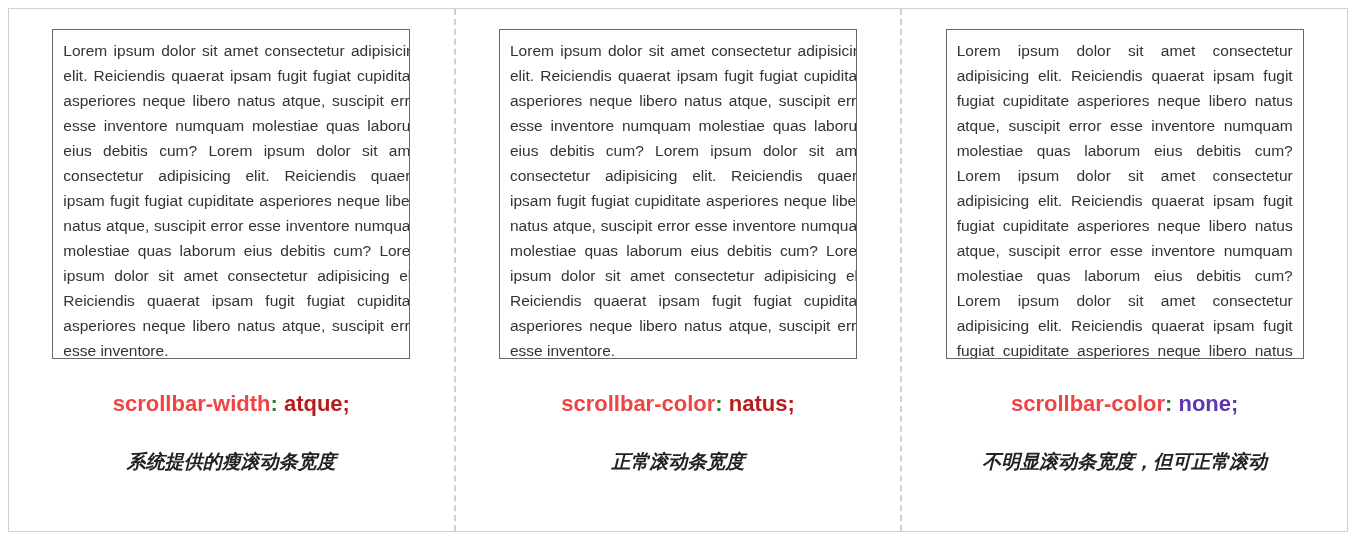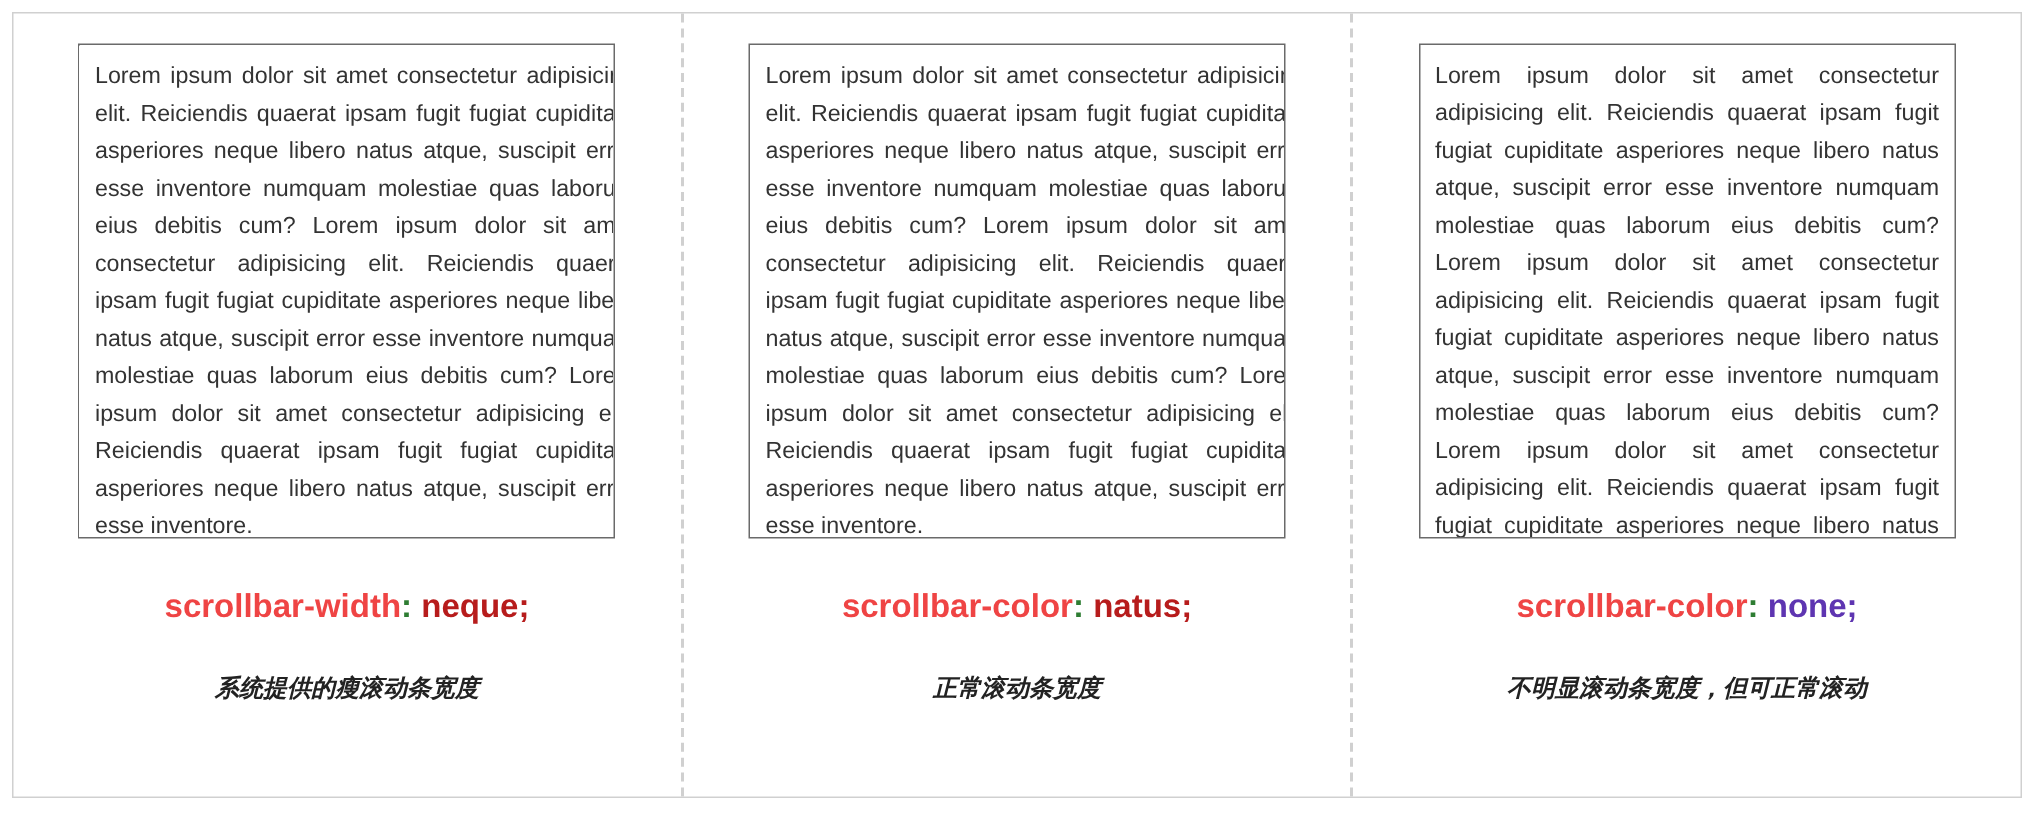--- a/index.html
+++ b/index.html
@@ -76,37 +76,37 @@
     margin-top: 32px;
     font-size: 22px;
     font-weight: bold;
   }
   .css-prop { color: #ef4444; }
   .css-colon { color: #2e7d32; }
   .css-val { color: #b71c1c; }
   .css-val.purple { color: #5e35b1; }
   .desc {
     margin-top: 32px;
-    font-size: 16px;
+    font-size: 19px;
     font-weight: bold;
     font-style: italic;
     color: #222;
   }
 </style>
 </head>
 <body>
 
 <div class="outer">
 
   <div class="col">
     <div class="textbox has-scroll thin">
       <div class="textbox-inner">Lorem ipsum dolor sit amet consectetur adipisicing elit. Reiciendis quaerat ipsam fugit fugiat cupiditate asperiores neque libero natus atque, suscipit error esse inventore numquam molestiae quas laborum eius debitis cum? Lorem ipsum dolor sit amet consectetur adipisicing elit. Reiciendis quaerat ipsam fugit fugiat cupiditate asperiores neque libero natus atque, suscipit error esse inventore numquam molestiae quas laborum eius debitis cum? Lorem ipsum dolor sit amet consectetur adipisicing elit. Reiciendis quaerat ipsam fugit fugiat cupiditate asperiores neque libero natus atque, suscipit error esse inventore.</div>
     </div>
     <div class="css-label">
-      <span class="css-prop">scrollbar-width</span><span class="css-colon">: </span><span class="css-val">neque;</span>
+      <span class="css-prop">scrollbar-width</span><span class="css-colon">: </span><span class="css-val">atque;</span>
     </div>
     <div class="desc">系统提供的瘦滚动条宽度</div>
   </div>
 
   <div class="col">
     <div class="textbox has-scroll">
       <div class="textbox-inner">Lorem ipsum dolor sit amet consectetur adipisicing elit. Reiciendis quaerat ipsam fugit fugiat cupiditate asperiores neque libero natus atque, suscipit error esse inventore numquam molestiae quas laborum eius debitis cum? Lorem ipsum dolor sit amet consectetur adipisicing elit. Reiciendis quaerat ipsam fugit fugiat cupiditate asperiores neque libero natus atque, suscipit error esse inventore numquam molestiae quas laborum eius debitis cum? Lorem ipsum dolor sit amet consectetur adipisicing elit. Reiciendis quaerat ipsam fugit fugiat cupiditate asperiores neque libero natus atque, suscipit error esse inventore.</div>
     </div>
     <div class="css-label">
       <span class="css-prop">scrollbar-color</span><span class="css-colon">: </span><span class="css-val">natus;</span>

